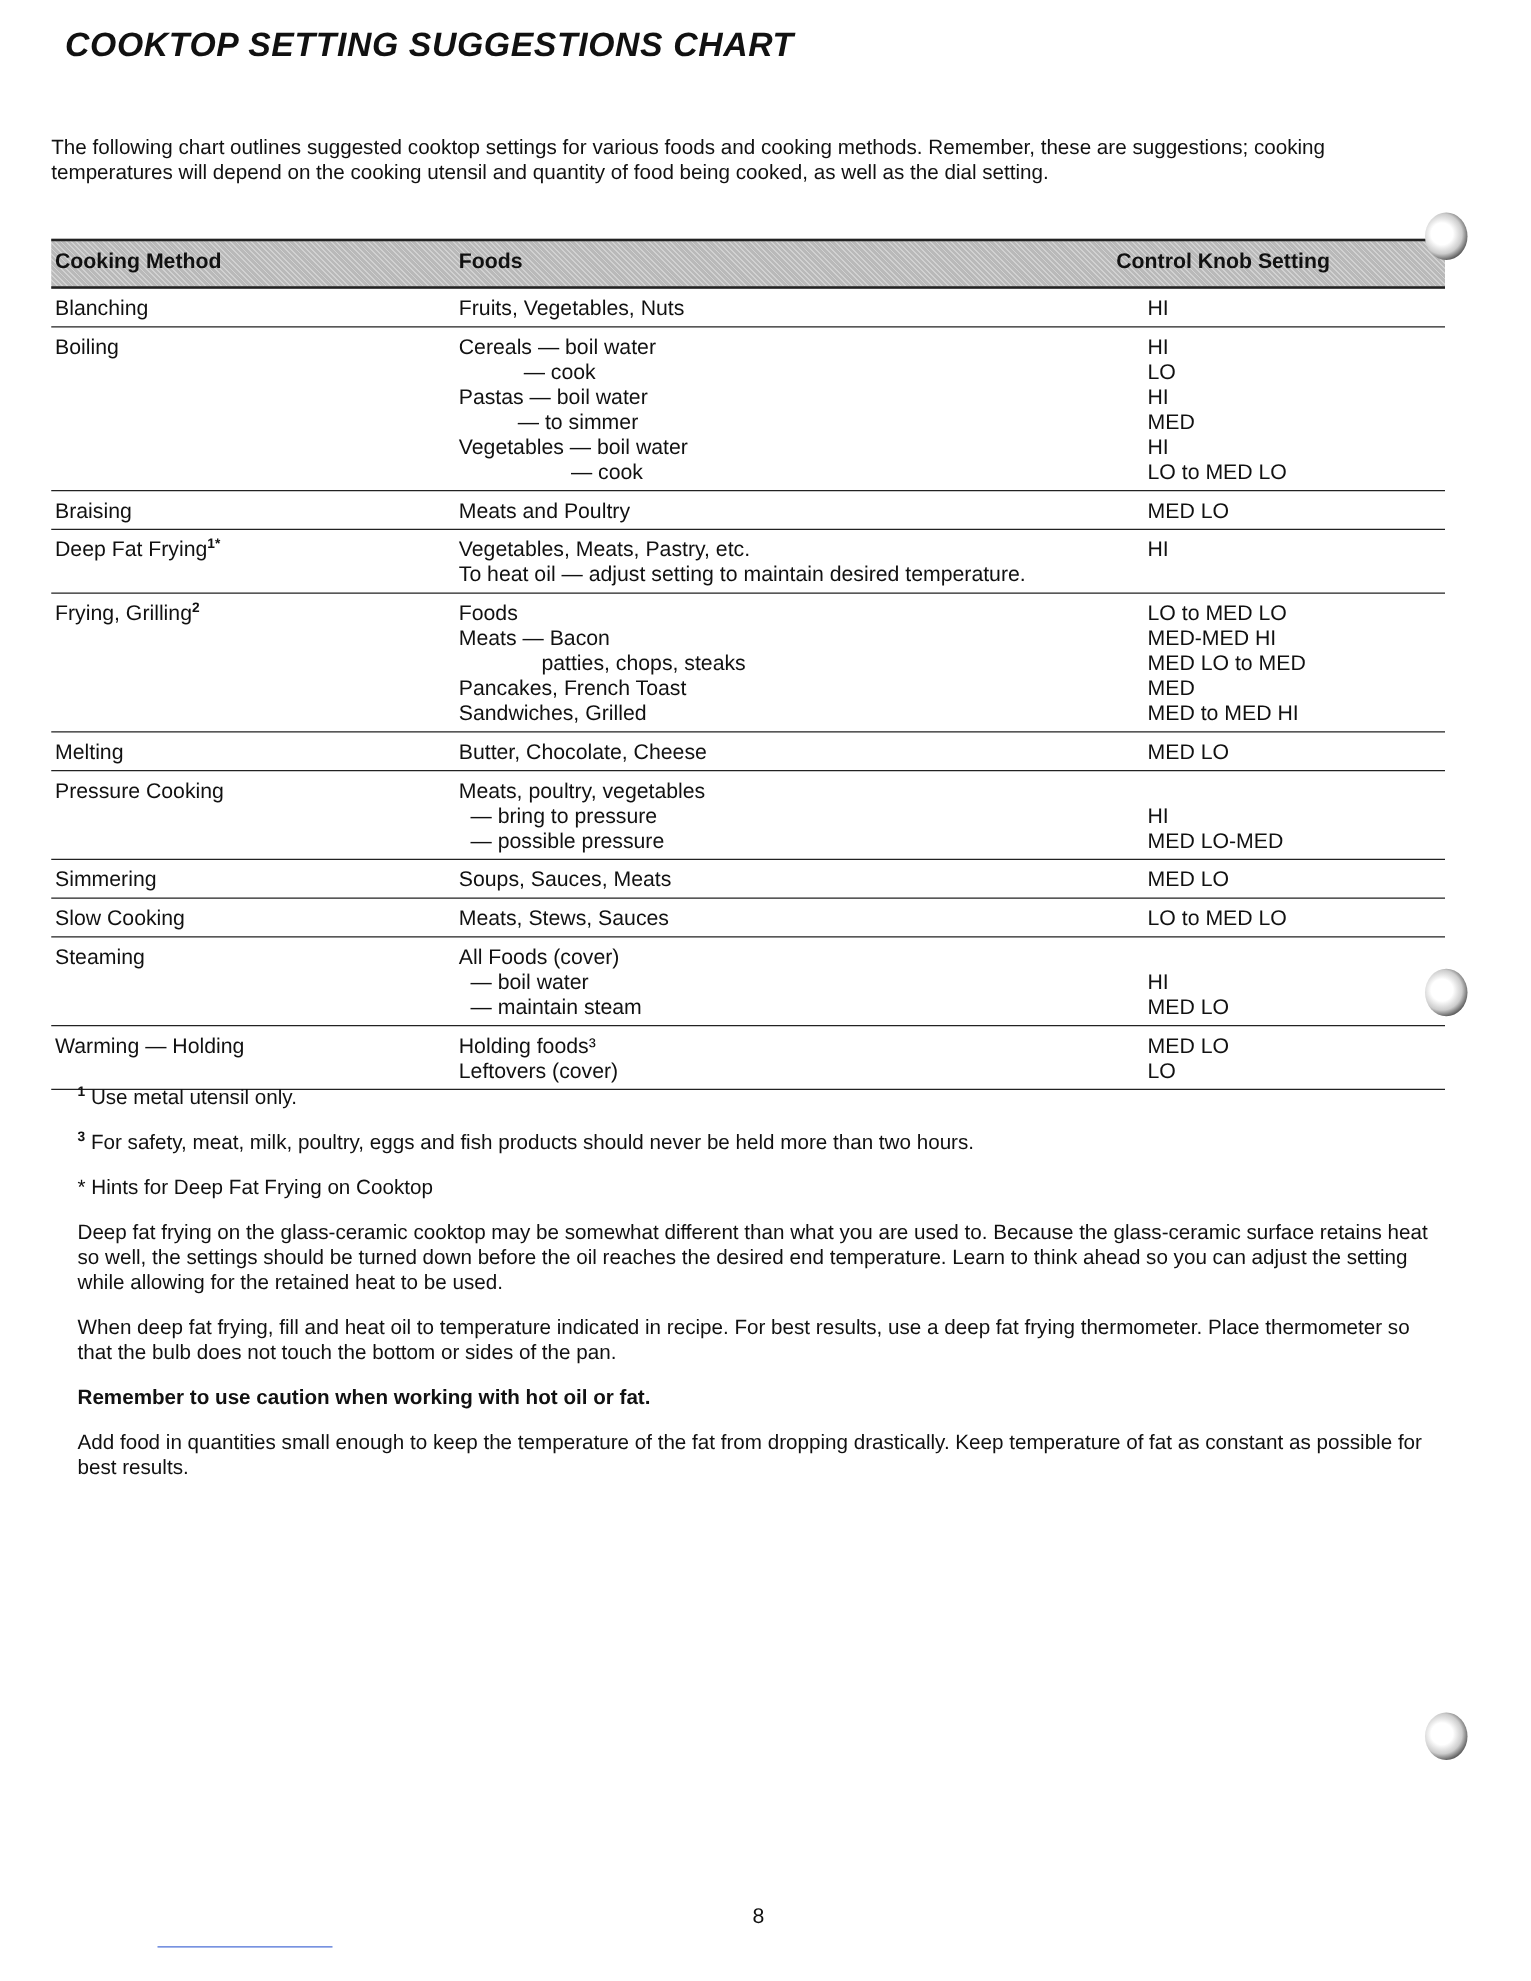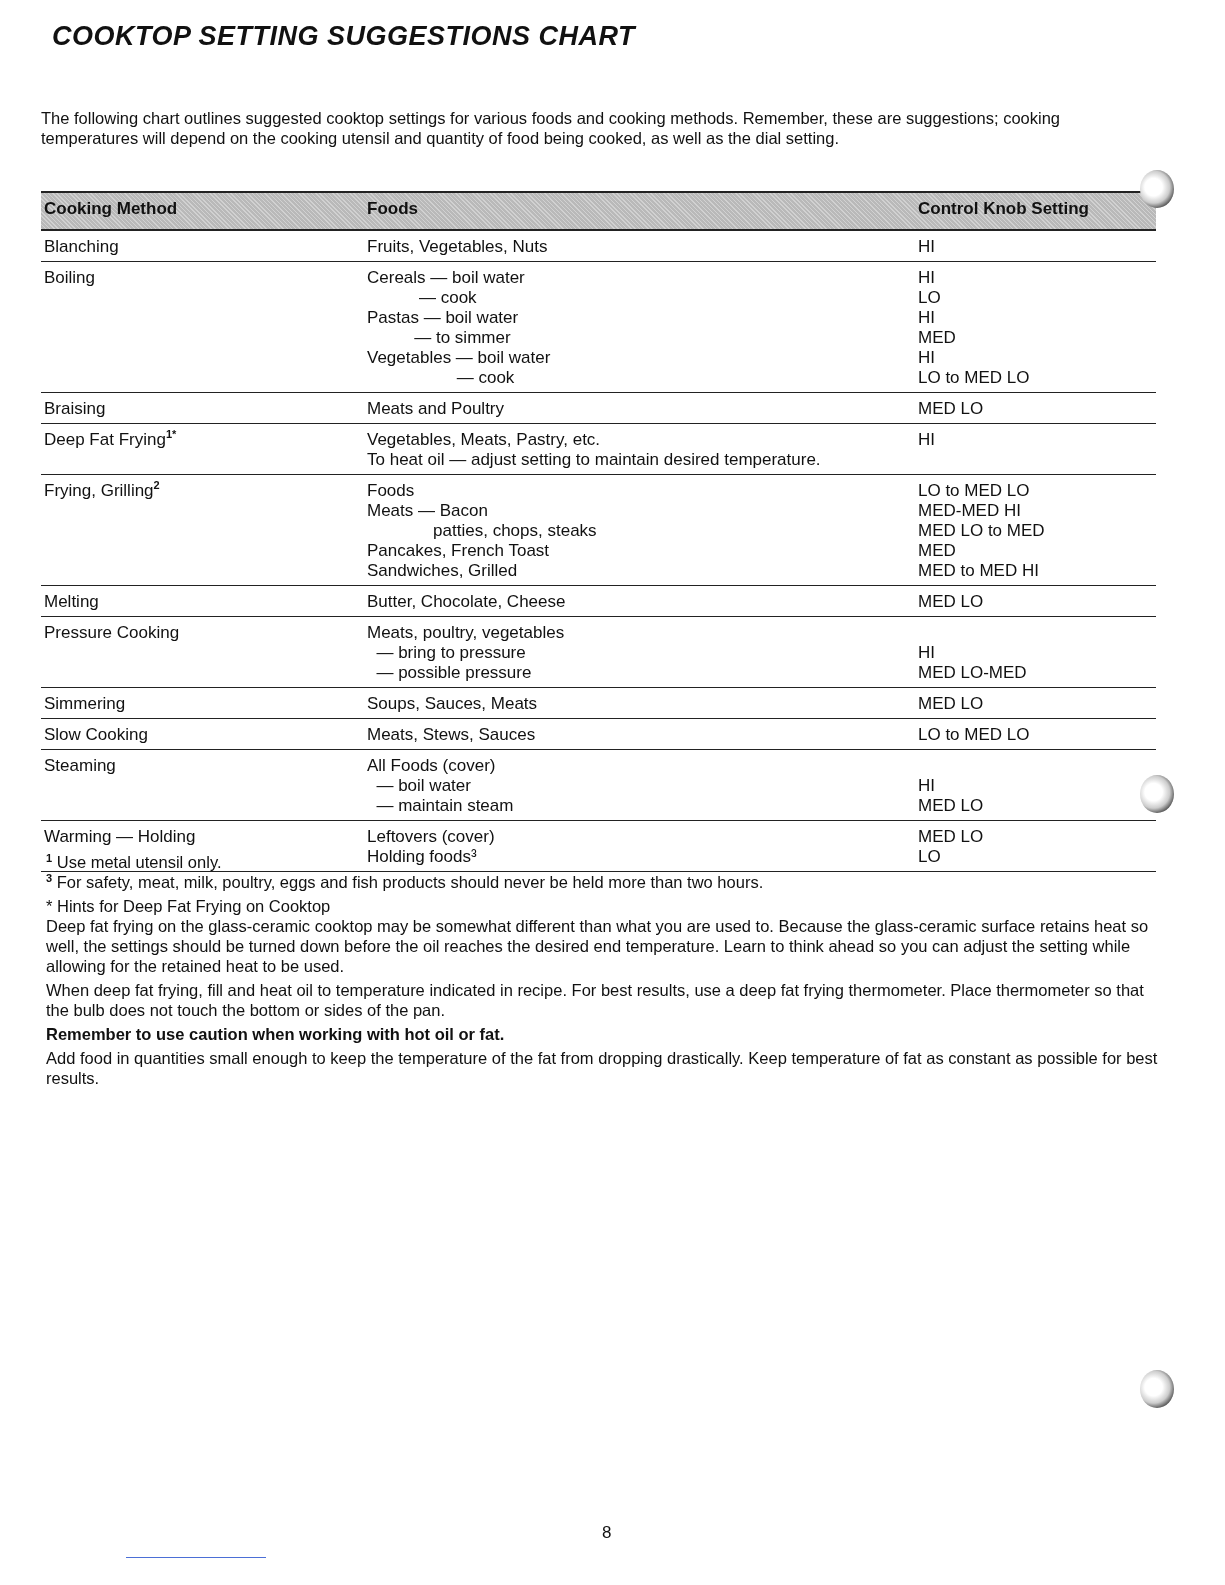--- a/index.html
+++ b/index.html
@@ -7,29 +7,29 @@
          font-family: "Liberation Sans", sans-serif; color: #111; }
   .title { position: absolute; left: 40px; top: 9px; font-size: 27px; font-weight: bold; font-style: italic;
            letter-spacing: 0.5px; margin: 12px; }
   .intro { position: absolute; left: 41px; top: 108px; width: 1110px; font-size: 16.5px; line-height: 20px; margin: 0; }
   .table { position: absolute; left: 41px; top: 191px; width: 1115px; }
   .thead { height: 36px; background: #b9b9b9;
            background-image: repeating-linear-gradient(45deg, rgba(255,255,255,0.35) 0 1px, transparent 1px 3px);
            border-top: 2px solid #222; border-bottom: 2px solid #222; position: relative;
            font-weight: bold; font-size: 17px; }
   .thead span { position: absolute; top: 6px; }
-  .c1 { left: 3px; } .c2 { left: 326px; } .c3 { left: 877px; }
+  .c1 { left: 3px; } .c2 { left: 326px; } .c3 { left: 852px; }
   .row { position: relative; border-bottom: 1.5px solid #222; font-size: 17px; line-height: 20px; padding: 6px 0 4px 0; }
   .row .m { position: absolute; left: 3px; top: 6px; text-align: right; }
   .row .foods { margin-left: 326px; }
   .row .set { position: absolute; left: 877px; top: 6px; }
   .line { display: block; white-space: pre; }
   sup { font-size: 11px; vertical-align: super; line-height: 0; font-weight: bold; }
   .notes { position: absolute; left: 46px; top: 852px; width: 1115px; font-size: 16.5px; line-height: 20px; }
-  .notes p { margin: 0; }
+  .notes p { margin: 16px; }
   .notes .gap { margin-top: 4px; }
   .notes .bold { font-weight: bold; }
   .page { position: absolute; left: 602px; top: 1523px; font-size: 17px; }
   .knob { position: absolute; width: 34px; height: 38px; border-radius: 50%;
           background: radial-gradient(circle at 40% 45%, #fff 0 30%, #ccc 55%, #333 80%, transparent 82%); }
   .bottom-line { position: absolute; left: 126px; top: 1557px; width: 140px; border-top: 1px solid #4b6fd6; }
 </style>
 </head>
 <body>
 
@@ -156,22 +156,22 @@
         </div>
         <div class="set">
           <span class="line">&nbsp;</span>
           <span class="line">HI</span>
           <span class="line">MED LO</span>
         </div>
       </div>
       <div class="row">
         <span class="m"><span>Warming — Holding</span></span>
         <div class="foods">
+          <span class="line">Holding foods³</span>
           <span class="line">Leftovers (cover)</span>
-          <span class="line">Holding foods³</span>
         </div>
         <div class="set">
           <span class="line">MED LO</span>
           <span class="line">LO</span>
         </div>
       </div>
     </div>
 </div>
 
 <div class="notes">

